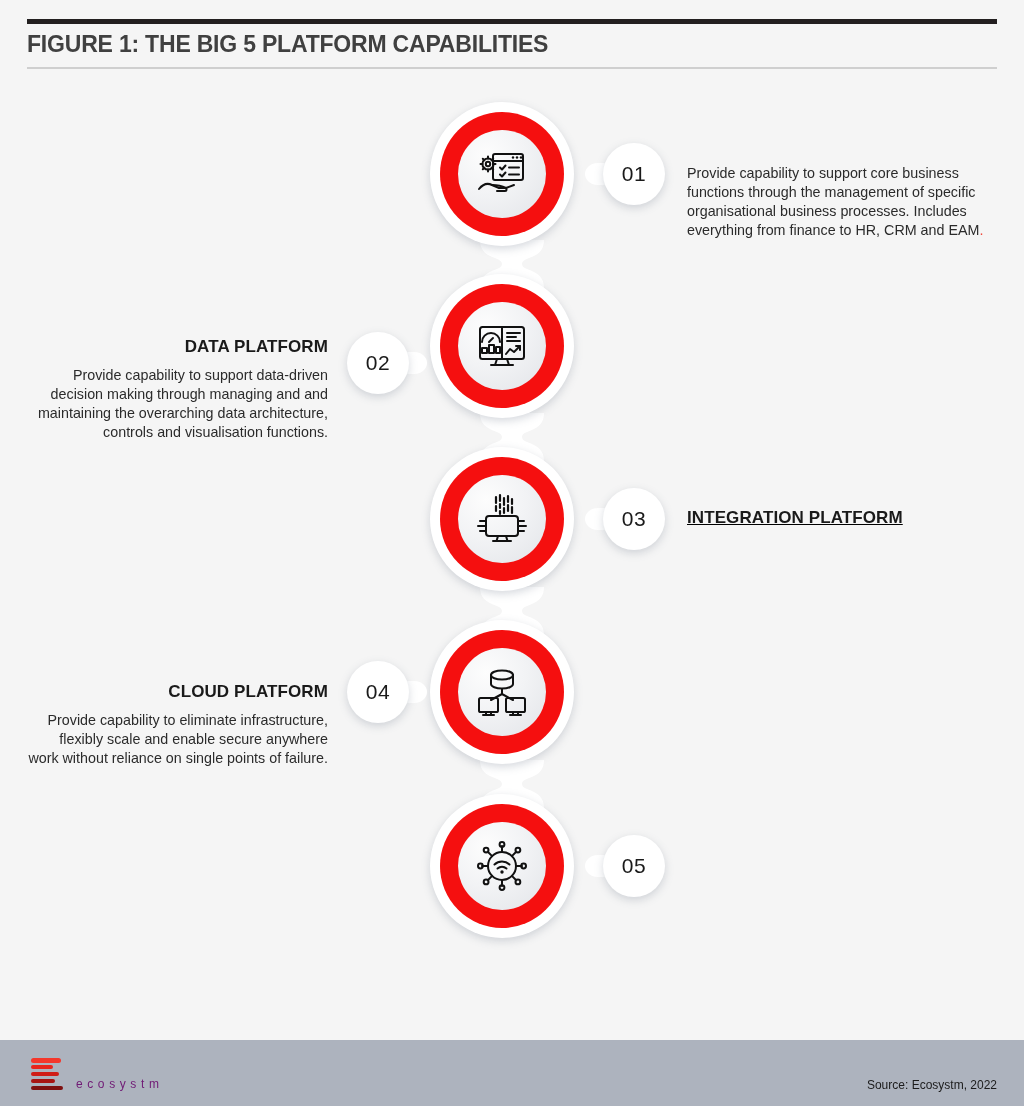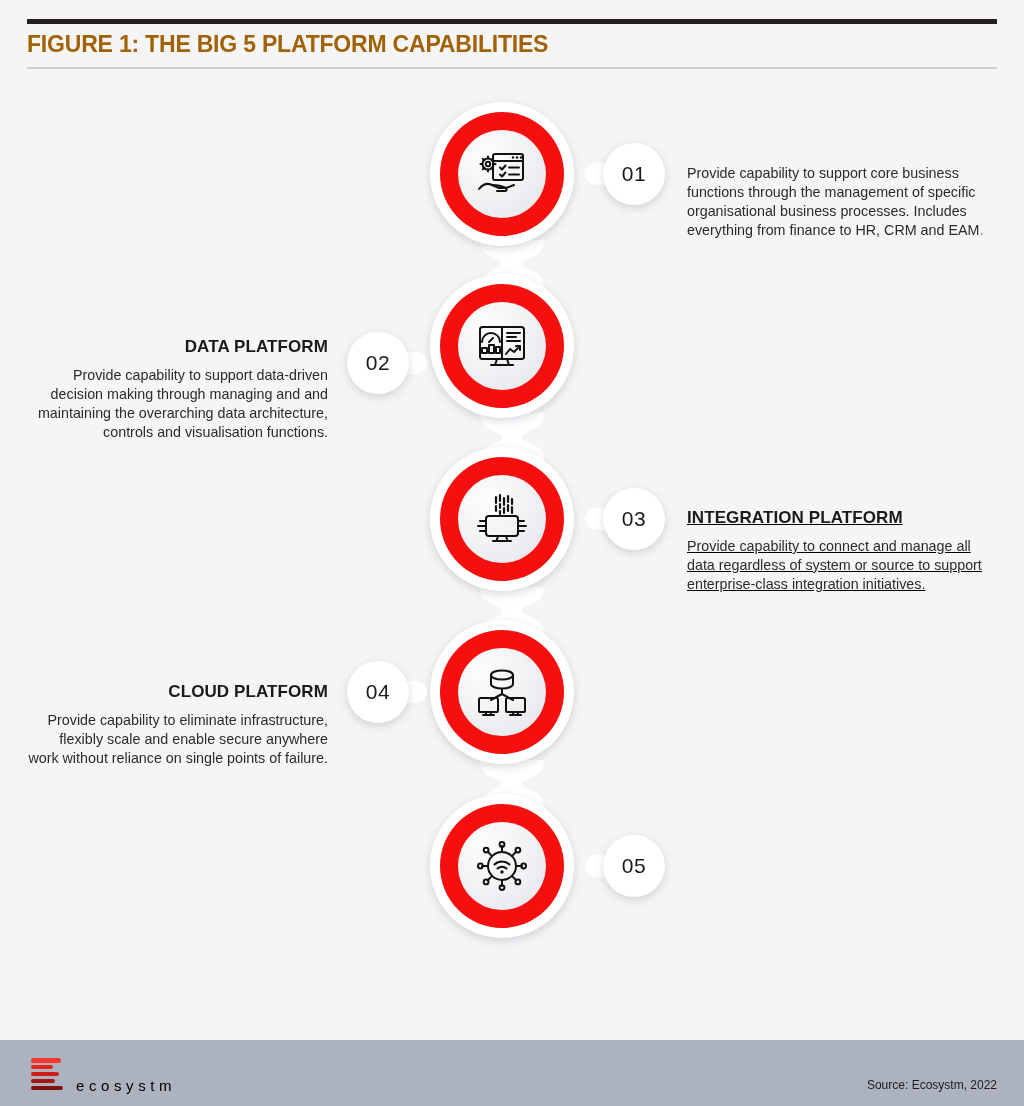--- a/index.html
+++ b/index.html
@@ -27,21 +27,21 @@
     width: 970px; height: 5px;
     background: #231f20;
   }
   .header-title {
     position: absolute;
     left: 27px; top: 31px;
     width: 900px;
     font-size: 23px;
     font-weight: bold;
     letter-spacing: -0.2px;
-    color: #a16207;
+    color: #404040;
     font-family: "Liberation Sans", sans-serif;
   }
   .header-rule-bottom {
     position: absolute;
     left: 27px; top: 67px;
     width: 970px; height: 2px;
     background: #cfcfcf;
   }
 
   
@@ -152,23 +152,23 @@
   }
   .logo-mark i {
     display: block;
     height: 4.6px;
     border-radius: 2.6px;
     margin-bottom: 2.3px;
   }
   .logo-word {
     position: absolute;
     left: 76px; top: 37px;
-    font-size: 15px;
+    font-size: 12px;
     letter-spacing: 4.6px;
-    color: #000000;
+    color: #701a75;
     font-family: "Liberation Sans", sans-serif;
   }
   .footer-source {
     position: absolute;
     right: 27px; top: 38px;
     font-size: 12px;
     color: #1c1c1c;
     font-family: Liberation Sans, sans-serif;
   }
 </style>
@@ -298,21 +298,20 @@
       </div>
     </div>
     <div class="badge right" style="left:603px; top:488px;">
       <div class="badge-tail"></div>
       <div class="badge-circle">
         <span class="badge-num">03</span>
       </div>
     </div>
     <div class="txt r" style="left:687px; top:508px;text-decoration:underline;">
       <h3>INTEGRATION PLATFORM</h3>
-      <p>Provide capability to connect and manage all data regardless of system or source to support enterprise-class integration initiatives.</p>
     </div>
 
     <div class="node" style="left:430px; top:620px;">
       <div class="node-outer"></div>
       <div class="node-red"></div>
       <div class="node-inner">
         <svg width="58" height="58" viewBox="0 0 58 58" fill="none" stroke="#111" stroke-width="2" stroke-linecap="round" stroke-linejoin="round">
           <ellipse cx="29" cy="12" rx="11" ry="4.6"></ellipse>
           <path d="M18 12 v9 c0 2.6 5 4.6 11 4.6 s11 -2 11 -4.6 v-9"></path>
           <path d="M29 26 v5 M29 31 l-11 6 M29 31 l11 6"></path>

